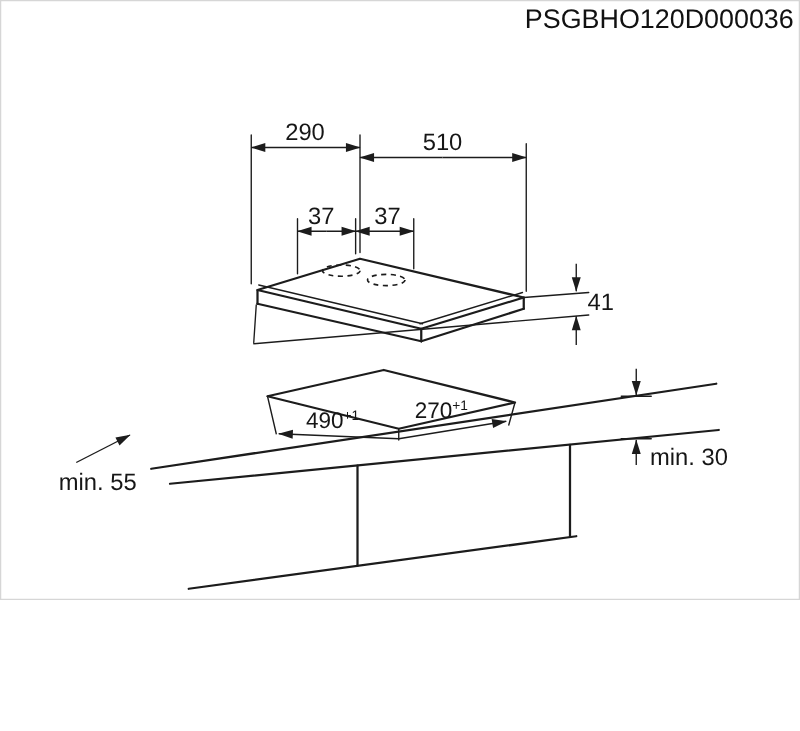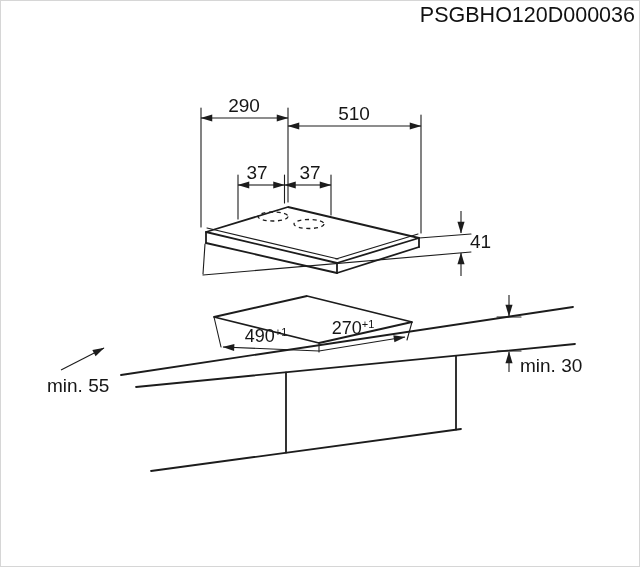--- a/index.html
+++ b/index.html
@@ -3,21 +3,21 @@
 <meta charset="utf-8">
 <style>
   html, body {
     margin: 0;
     padding: 0;
     background: #ffffff;
   }
   .page {
     position: relative;
     width: 640px;
-    height: 567px;
+    height: 480px;
     background: #ffffff;
     border: 1px solid #d6d6d6;
     box-sizing: border-box;
     font-family: "Liberation Sans", sans-serif;
     overflow: hidden;
   }
   svg { display: block; }
 
   .draw {
     stroke: #1c1c1c;

